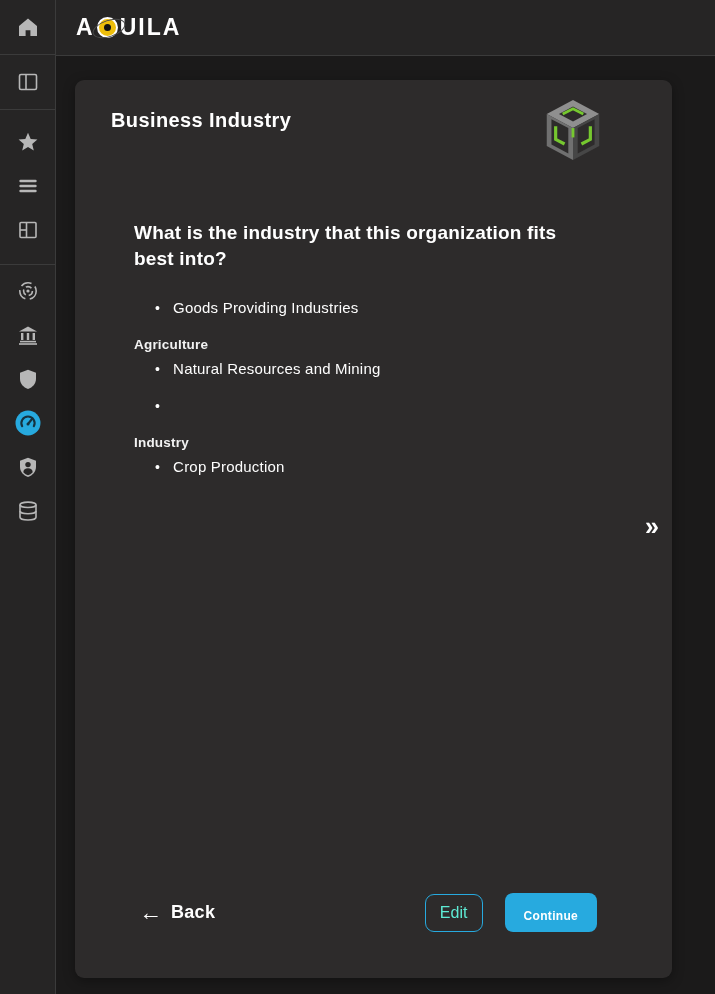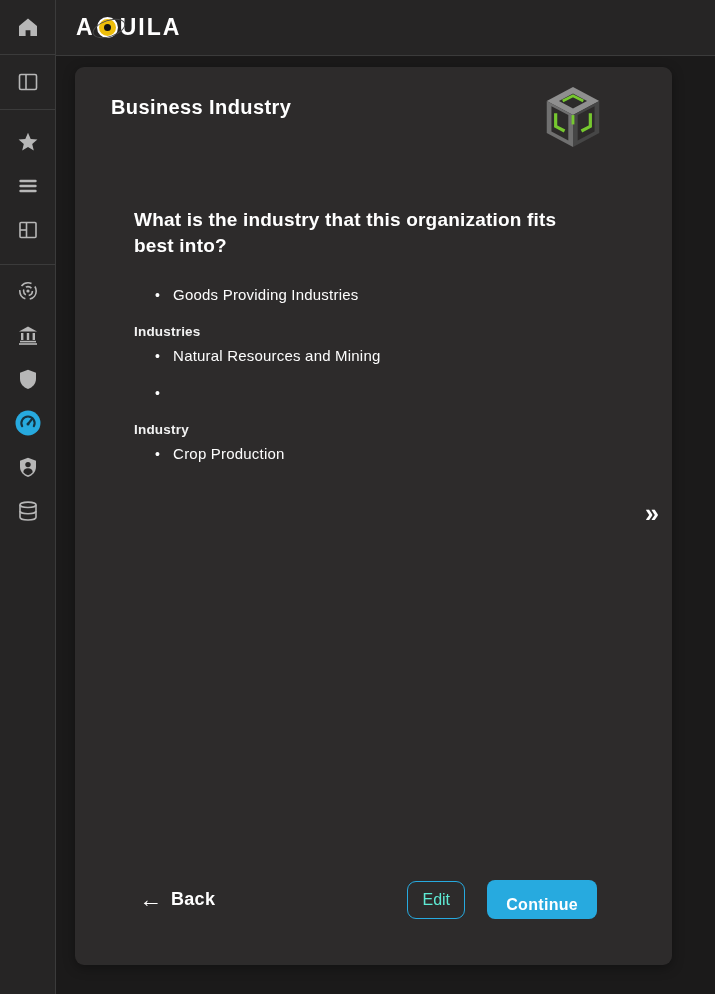--- a/index.html
+++ b/index.html
@@ -45,21 +45,21 @@
   .group-a { border-bottom:1px solid #3b3b3b; padding:10px 0 12px; }
   .group-b { padding-top:4px; }
   .side-icon { height:44px; display:flex; align-items:center; justify-content:center; cursor:pointer; }
   .side-icon svg, .side-cell svg { display:block; }
   .ic-stroke { stroke:#b7b7b7; fill:none; stroke-width:1.6; }
   .ic-fill  { fill:#b7b7b7; }
 
   
   .content { position:absolute; left:57px; top:57px; right:0; bottom:0; background:#1b1a1a; }
   .card {
-    position:absolute; left:18px; top:10px; width:597px; height:898px;
+    position:absolute; left:18px; top:23px; width:597px; height:898px;
     background:#2d2b2b; border-radius:9px; box-shadow:0 3px 12px rgba(0,0,0,.35);
   }
   .card-title {
     position:absolute; left:36px; top:29px;
     font-size:20px; font-weight:700; letter-spacing:.4px;
   }
   .cube-logo { position:absolute; right:69px; top:16px; }
 
   .question {
     position:absolute; left:59px; top:140px; width:445px;
@@ -90,21 +90,21 @@
   .back-label { font-size:18px; font-weight:700; letter-spacing:.3px; }
   .footer-spacer { flex:1; }
   .edit-btn {
     min-width:58px; height:38px; padding:0 14px;
     background:transparent; border:1.5px solid #27aadf; border-radius:9px;
     color:#5eead4; font-size:16px; font-family:inherit; cursor:pointer;
   }
   .continue-btn {
     height:39px; padding:16px 19px; margin-left:22px;
     background:#27aadf; border:none; border-radius:8px;
-    color:#ffffff; font-size:16px; font-weight:700; font-family:inherit;
+    color:#ffffff; font-size:12px; font-weight:700; font-family:inherit;
     letter-spacing:.3px; cursor:pointer;
   }
 </style>
 </head>
 <body>
 
 <header class="topbar">
   <div class="brand">
     <span>A</span>
     <span class="brand-eye"></span>
@@ -220,21 +220,21 @@
     <h2 class="question">What is the industry that this organization fits best into?</h2>
 
     <div class="sections">
       <div class="section">
         <div class="section-item">
           <span class="bullet">•</span>
           <span>Goods Providing Industries</span>
         </div>
       </div>
       <div class="section">
-        <div class="section-label">Industries</div>
+        <div class="section-label">Agriculture</div>
         <div class="section-item">
           <span class="bullet">•</span>
           <span>Natural Resources and Mining</span>
         </div>
       </div>
       <div class="section">
         <div class="section-item">
           <span class="bullet">•</span>
         </div>
       </div>

